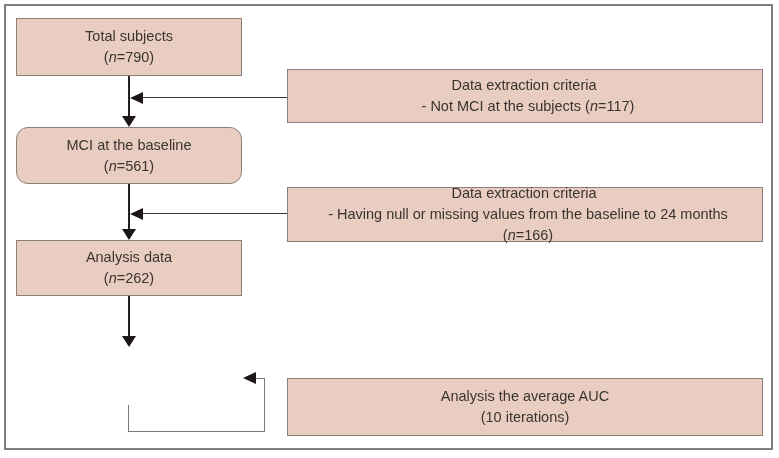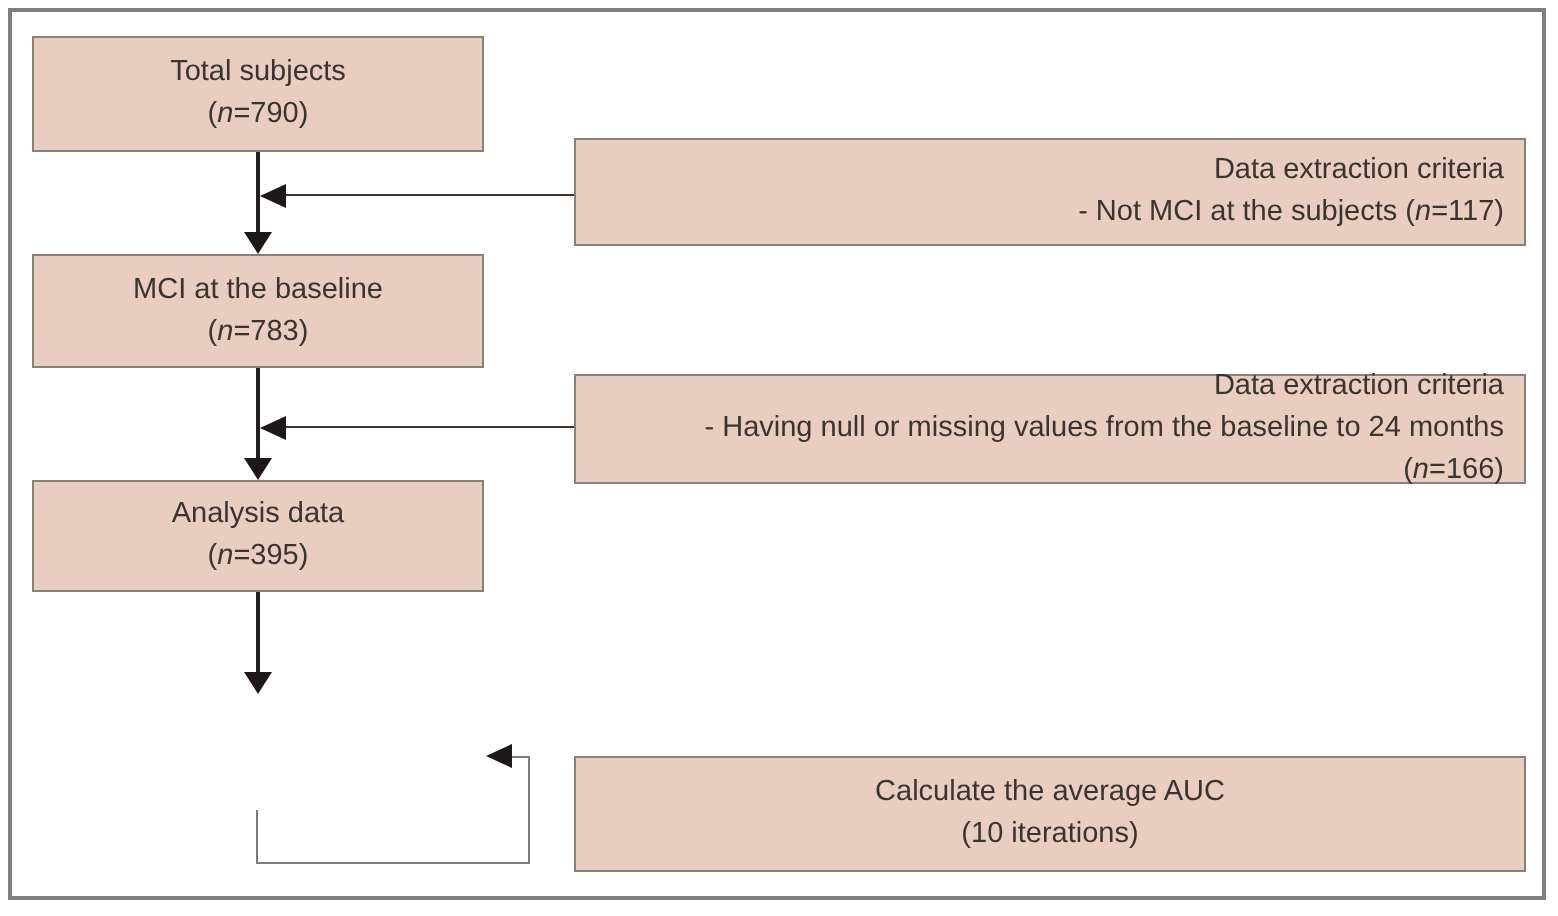--- a/index.html
+++ b/index.html
@@ -22,21 +22,21 @@
     color:#3a3430;
     font-size:14.5px;
     line-height:21px;
   }
   .node.center{
     display:flex;flex-direction:column;justify-content:center;align-items:center;
     text-align:center;
   }
   .node.leftalign{
     display:flex;flex-direction:column;justify-content:center;
-    text-align:right;padding:4px 10px 4px 8px;
+    text-align:center;padding:4px 10px 4px 8px;
   }
   .node .indent{padding-left:8px;}
   .vstem{position:absolute;width:1.6px;background:#231f1f;}
   .hline{position:absolute;height:1.4px;background:#3c3633;}
   .loopline{position:absolute;background:#7a7a7a;}
   .arrow-down{
     position:absolute;width:0;height:0;
     border-left:7px solid transparent;
     border-right:7px solid transparent;
     border-top:11px solid #1d1717;
@@ -54,43 +54,43 @@
 
 <div id="canvas">
 
   <div class="frame"></div>
 
   <div class="node center" style="left:16px;top:18px;width:226px;height:58px;">
     <div><span>Total subjects</span></div>
     <div><span>(</span><i>n</i><span>=790)</span></div>
   </div>
 
-  <div class="node center" style="left:16px;top:127px;width:226px;height:57px;">
+  <div class="node center" style="left:16px;top:127px;width:226px;height:57px;border-radius:12px;">
     <div><span>MCI at the baseline</span></div>
-    <div><span>(</span><i>n</i><span>=783)</span></div>
+    <div><span>(</span><i>n</i><span>=561)</span></div>
   </div>
 
   <div class="node center" style="left:16px;top:240px;width:226px;height:56px;text-align:right;">
     <div><span>Analysis data</span></div>
-    <div><span>(</span><i>n</i><span>=395)</span></div>
+    <div><span>(</span><i>n</i><span>=262)</span></div>
   </div>
 
 
   <div class="node leftalign" style="left:287px;top:69px;width:476px;height:54px;">
     <div><span>Data extraction criteria</span></div>
     <div class="indent"><span>- Not MCI at the subjects (</span><i>n</i><span>=117)</span></div>
   </div>
 
   <div class="node leftalign" style="left:287px;top:187px;width:476px;height:55px;">
     <div><span>Data extraction criteria</span></div>
     <div class="indent"><span>- Having null or missing values from the baseline to 24 months (</span><i>n</i><span>=166)</span></div>
   </div>
 
   <div class="node center" style="left:287px;top:378px;width:476px;height:58px;">
-    <div><span>Calculate the average AUC</span></div>
+    <div><span>Analysis the average AUC</span></div>
     <div><span>(10 iterations)</span></div>
   </div>
 
   <div class="vstem" style="left:128px;top:76px;height:41px;"></div>
   <div class="arrow-down" style="left:122px;top:116px;"></div>
 
   <div class="vstem" style="left:128px;top:184px;height:46px;"></div>
   <div class="arrow-down" style="left:122px;top:229px;"></div>
 
   <div class="vstem" style="left:128px;top:296px;height:41px;"></div>

